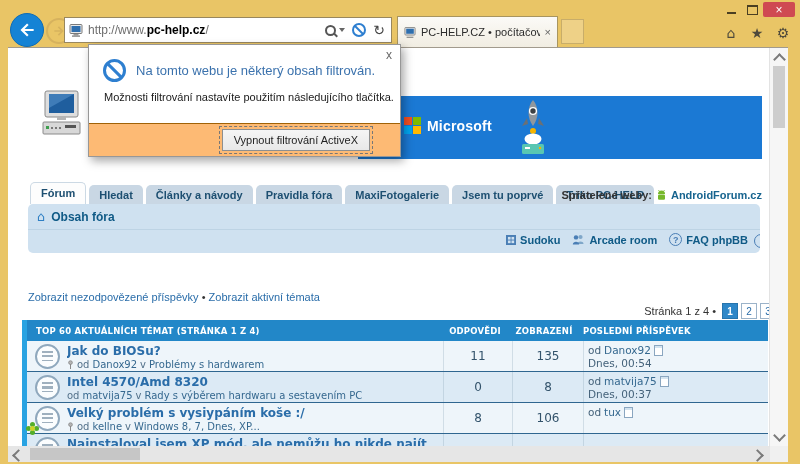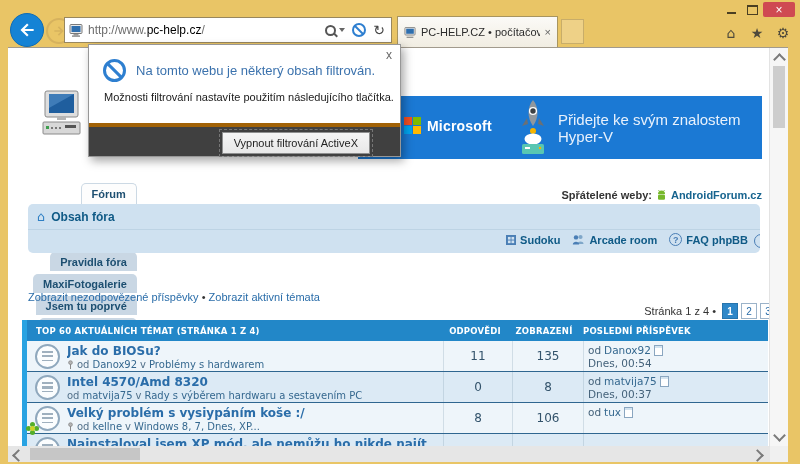--- a/index.html
+++ b/index.html
@@ -12,21 +12,21 @@
   .glyph-min{width:9px;height:0;border-bottom:2px solid #4a3f22;margin-top:6px;}
   .glyph-max{width:9px;height:7px;border:1px solid #4a3f22;border-top-width:2px;}
   .win-close{width:32px;background:var(--close-red,#cf4a52);border-radius:2px;display:flex;align-items:center;justify-content:center;color:#fff;font-size:12px;line-height:1;}
 
   
   .chrome{position:absolute;left:0;top:0;width:800px;height:47px;}
   .back-btn{position:absolute;left:10px;top:13px;width:32px;height:32px;border-radius:50%;background:var(--back-button,#1583d5);border:1px solid #0f6cb4;display:flex;align-items:center;justify-content:center;z-index:5;}
   .fwd-btn{position:absolute;left:46px;top:18px;width:22px;height:22px;border-radius:50%;border:2px solid #d6b25e;display:flex;align-items:center;justify-content:center;}
   .addr-bar{position:absolute;left:64px;top:17px;width:328px;height:26px;background:#fff;border:1px solid #98875e;display:flex;align-items:center;padding:0 4px;box-sizing:border-box;}
   .addr-url{flex:1;font-size:12px;color:#6d6d6d;white-space:nowrap;overflow:hidden;margin-left:5px;}
-  .addr-url .domain{color:#000;font-weight:400;}
+  .addr-url .domain{color:#000;font-weight:700;}
   .addr-icons{display:flex;align-items:center;gap:7px;margin-right:2px;}
   .mag{width:7px;height:7px;border:2px solid #555;border-radius:50%;position:relative;}
   .mag::after{content:'';position:absolute;width:5px;height:2px;background:#555;transform:rotate(45deg);right:-4px;bottom:-2px;}
   .caret-down{width:0;height:0;border-left:3px solid transparent;border-right:3px solid transparent;border-top:4px solid #666;}
   .block-ico{width:10px;height:10px;border:2px solid #2e7fd0;border-radius:50%;position:relative;}
   .block-ico::after{content:'';position:absolute;left:-1px;top:4px;width:12px;height:2px;background:#2e7fd0;transform:rotate(45deg);}
   .refresh{font-family:"DejaVu Sans",sans-serif;font-size:14px;color:#444;line-height:1;}
   .tab{position:absolute;left:397px;top:16px;width:161px;height:31px;background:linear-gradient(#fbfaf7,#f1ede2);border:1px solid #a8955f;border-bottom:none;box-sizing:border-box;display:flex;align-items:center;padding:0 6px;gap:5px;}
   .tab-title{flex:1;font-size:11px;color:#2b2b2b;white-space:nowrap;overflow:hidden;}
   .tab-close{font-size:11px;color:#666;}
@@ -45,21 +45,21 @@
   .ms-sq1{background:var(--ms-red,#f25022);} .ms-sq2{background:var(--ms-green,#7fba00);}
   .ms-sq3{background:var(--ms-blue,#00a4ef);} .ms-sq4{background:var(--ms-yellow,#ffb900);}
   .ms-name{color:#fff;font-weight:700;font-size:14px;letter-spacing:.2px;}
   .rocket{position:absolute;left:158px;top:2px;}
   .banner-text{position:absolute;left:200px;top:0;height:63px;display:flex;align-items:center;color:#e8f1fc;font-size:15px;}
 
   
   .pc-logo{position:absolute;left:30px;top:41px;}
 
   
-  .nav-tabs{position:absolute;left:22px;top:135px;display:flex;gap:3px;align-items:flex-end;height:21px;flex-direction:column;}
+  .nav-tabs{position:absolute;left:22px;top:135px;display:flex;gap:3px;align-items:flex-end;height:21px;}
   .ftab{background:var(--tab-bg,#c9d7e4);color:var(--nav-text,#1d4f71);font-size:11px;font-weight:700;padding:4px 10px 3px;border-radius:5px 5px 0 0;white-space:nowrap;}
   .ftab.active{background:#fdfdfd;border:1px solid #ccd9e4;border-bottom:none;padding-bottom:5px;color:#1d4f71;}
   .friendly{position:absolute;right:26px;top:141px;font-size:11px;color:#333;font-weight:700;display:flex;align-items:center;gap:4px;white-space:nowrap;}
   .friendly a{color:#17648f;font-weight:700;text-decoration:none;}
 
   
   .head-box{position:absolute;left:20px;top:156px;width:732px;height:49px;background:var(--head-box,#cfe1f0);border-radius:5px;box-sizing:border-box;}
   .hb-row1{height:25px;display:flex;align-items:center;gap:6px;padding-left:9px;border-bottom:1px solid #bdd3e4;}
   .home-glyph{color:#2e7fc4;font-family:"DejaVu Sans",sans-serif;font-size:13px;line-height:1;}
   .hb-title{font-size:12px;font-weight:700;color:#0f5a86;}
@@ -116,21 +116,21 @@
   .sb-corner{position:absolute;right:0;top:398px;width:18px;height:16px;background:#f0f0f0;z-index:10;}
 
   
   .dialog{position:absolute;left:88px;top:44px;width:313px;height:113px;background:#fff;border:1px solid #979797;box-shadow:3px 4px 9px rgba(0,0,0,.35);z-index:30;box-sizing:border-box;}
   .dlg-close{position:absolute;top:3px;right:8px;font-size:12px;color:#666;}
   .dlg-row1{display:flex;align-items:center;gap:10px;padding:14px 0 0 14px;}
   .dlg-noico{width:17px;height:17px;border:3px solid #2e7fd0;border-radius:50%;position:relative;flex:none;}
   .dlg-noico::after{content:'';position:absolute;left:-2px;top:7px;width:21px;height:3px;background:#2e7fd0;transform:rotate(45deg);}
   .dlg-title{font-size:13px;color:var(--dialog-title,#3b72ad);}
   .dlg-msg{font-size:11px;color:#1a1a1a;padding:9px 0 0 15px;}
-  .dlg-footer{position:absolute;left:0;bottom:0;width:100%;height:33px;background:#404040;border-top:4px solid #a16207;box-sizing:border-box;}
+  .dlg-footer{position:absolute;left:0;bottom:0;width:100%;height:33px;background:#fdba74;border-top:1px solid #a16207;box-sizing:border-box;}
   .dlg-btn{position:absolute;right:30px;top:5px;height:22px;padding:0 11px;background:linear-gradient(#f5f5f5,#e8e8e8);border:1px solid #8e8f8f;font-size:11px;color:#222;outline:1px dashed #777;outline-offset:2px;font-family:"Liberation Sans",sans-serif;}
 </style>
 </head>
 <body>
 
 <div class="window">
 
   <div class="win-controls">
     <div class="win-btn">
         <span class="glyph-min"></span>
@@ -217,21 +217,20 @@
         <path d="M17 2 C23 9 23 20 17 28 C11 20 11 9 17 2 Z" fill="#90979d"></path>
         <circle cx="17" cy="13" r="3.4" fill="#3c4043" stroke="#fff" stroke-width="1.4"></circle>
         <path d="M11 20 L6 28 L12 26 Z" fill="#6b7075"></path>
           <path d="M23 20 L28 28 L22 26 Z" fill="#6b7075"></path>
         <circle cx="17" cy="33" r="3" fill="#f5b400"></circle>
         <ellipse cx="17" cy="41" rx="8.5" ry="5.5" fill="#fff"></ellipse>
         <rect x="6" y="46" width="22" height="10" rx="1.5" fill="#58c6b2"></rect>
         <rect x="9" y="49" width="5" height="2" fill="#fff"></rect>
           <circle cx="24" cy="50" r="1.2" fill="#f5b400"></circle>
       </svg>
-      <span class="banner-text">Přidejte ke svým znalostem Hyper-V</span>
     </div>
 
     <div class="nav-tabs">
 
         <span class="ftab active">Fórum</span>
 
         <span class="ftab">Hledat</span>
 
         <span class="ftab">Články a návody</span>
 

